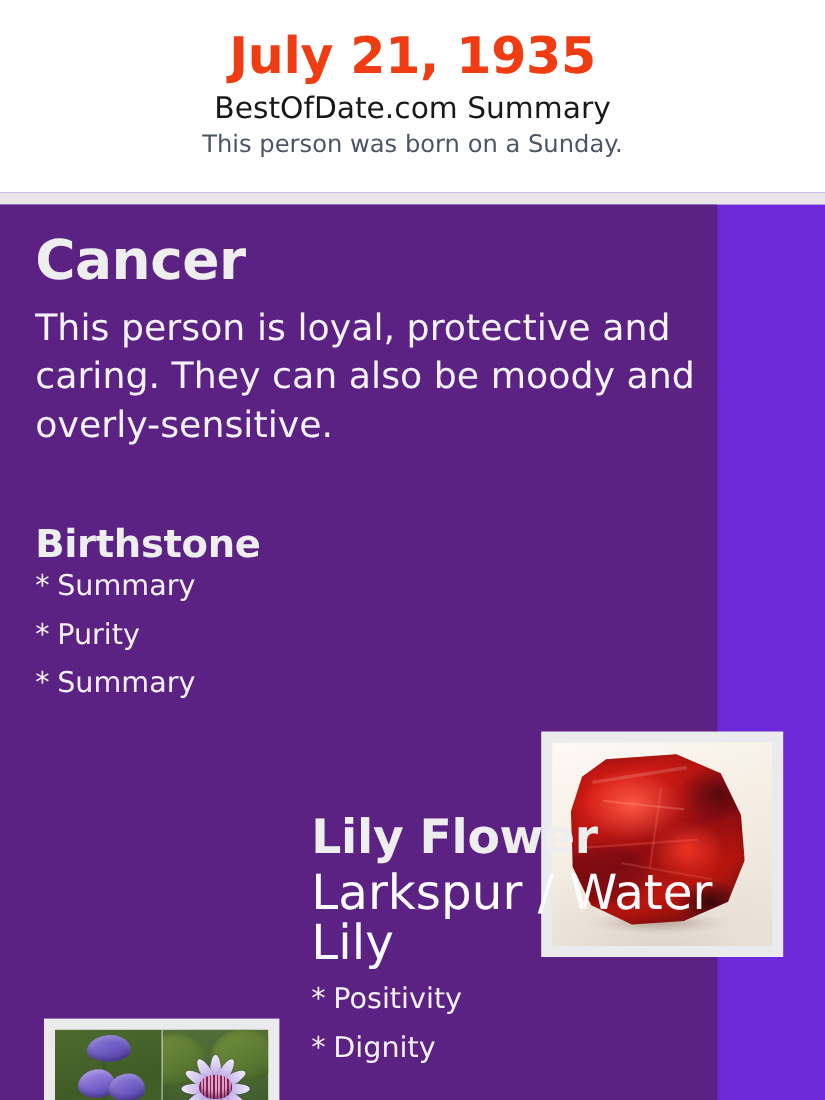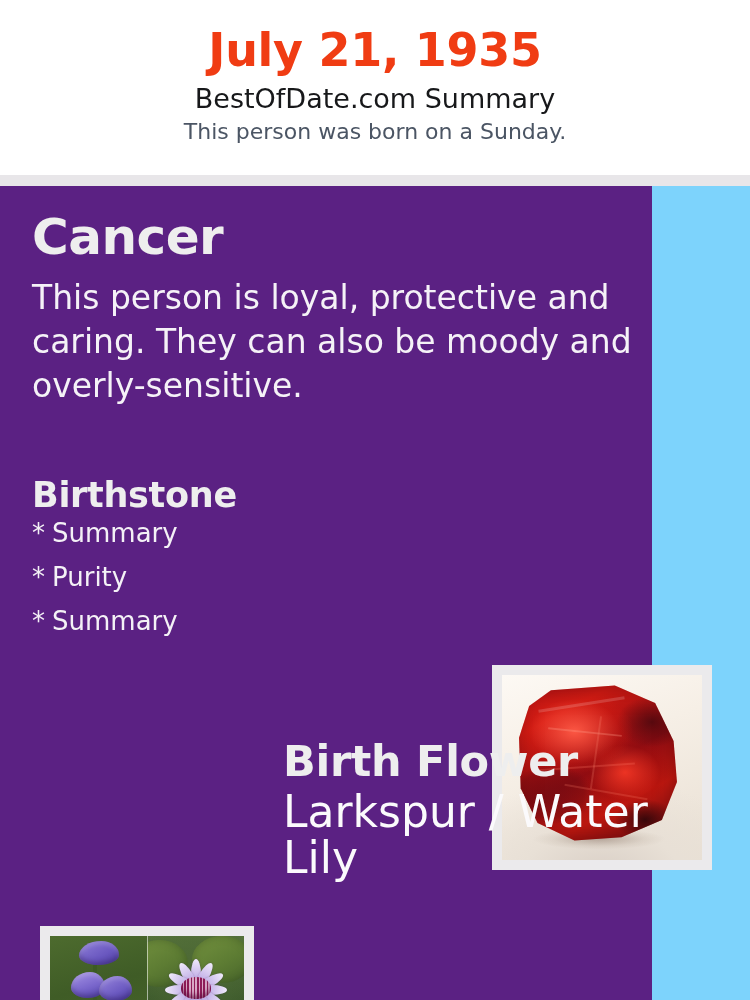--- a/index.html
+++ b/index.html
@@ -10,21 +10,21 @@
     width: 750px;
     height: 1000px;
     overflow: hidden;
     font-family: "DejaVu Sans", "Liberation Sans", sans-serif;
     background: #5b2183;
   }
   #page {
     position: relative;
     width: 750px;
     height: 1000px;
-    background: #7dd3fc;
+    background: #6d28d9;
   }
 
   
   .header {
     position: absolute;
     left: 0; top: 0;
     width: 750px;
     height: 175px;
     background: #ffffff;
     text-align: center;
@@ -360,18 +360,26 @@
             <span class="wl-petal" style="transform:rotate(180deg);"></span>
             <span class="wl-center"></span>
           </span>
         </div>
 
         <span class="frame-split"></span>
       </div>
     </div>
 
     <div class="flower-text">
-      <h2 class="section-heading">Birth Flower</h2>
+      <h2 class="section-heading">Lily Flower</h2>
       <div class="section-value">Larkspur / Water Lily</div>
+      <ul class="trait-list">
+        <li>
+          <span class="trait-star">*</span><span>Positivity</span>
+        </li>
+        <li>
+          <span class="trait-star">*</span><span>Dignity</span>
+        </li>
+      </ul>
     </div>
 
   </div>
 </div>
 
 </body></html>

